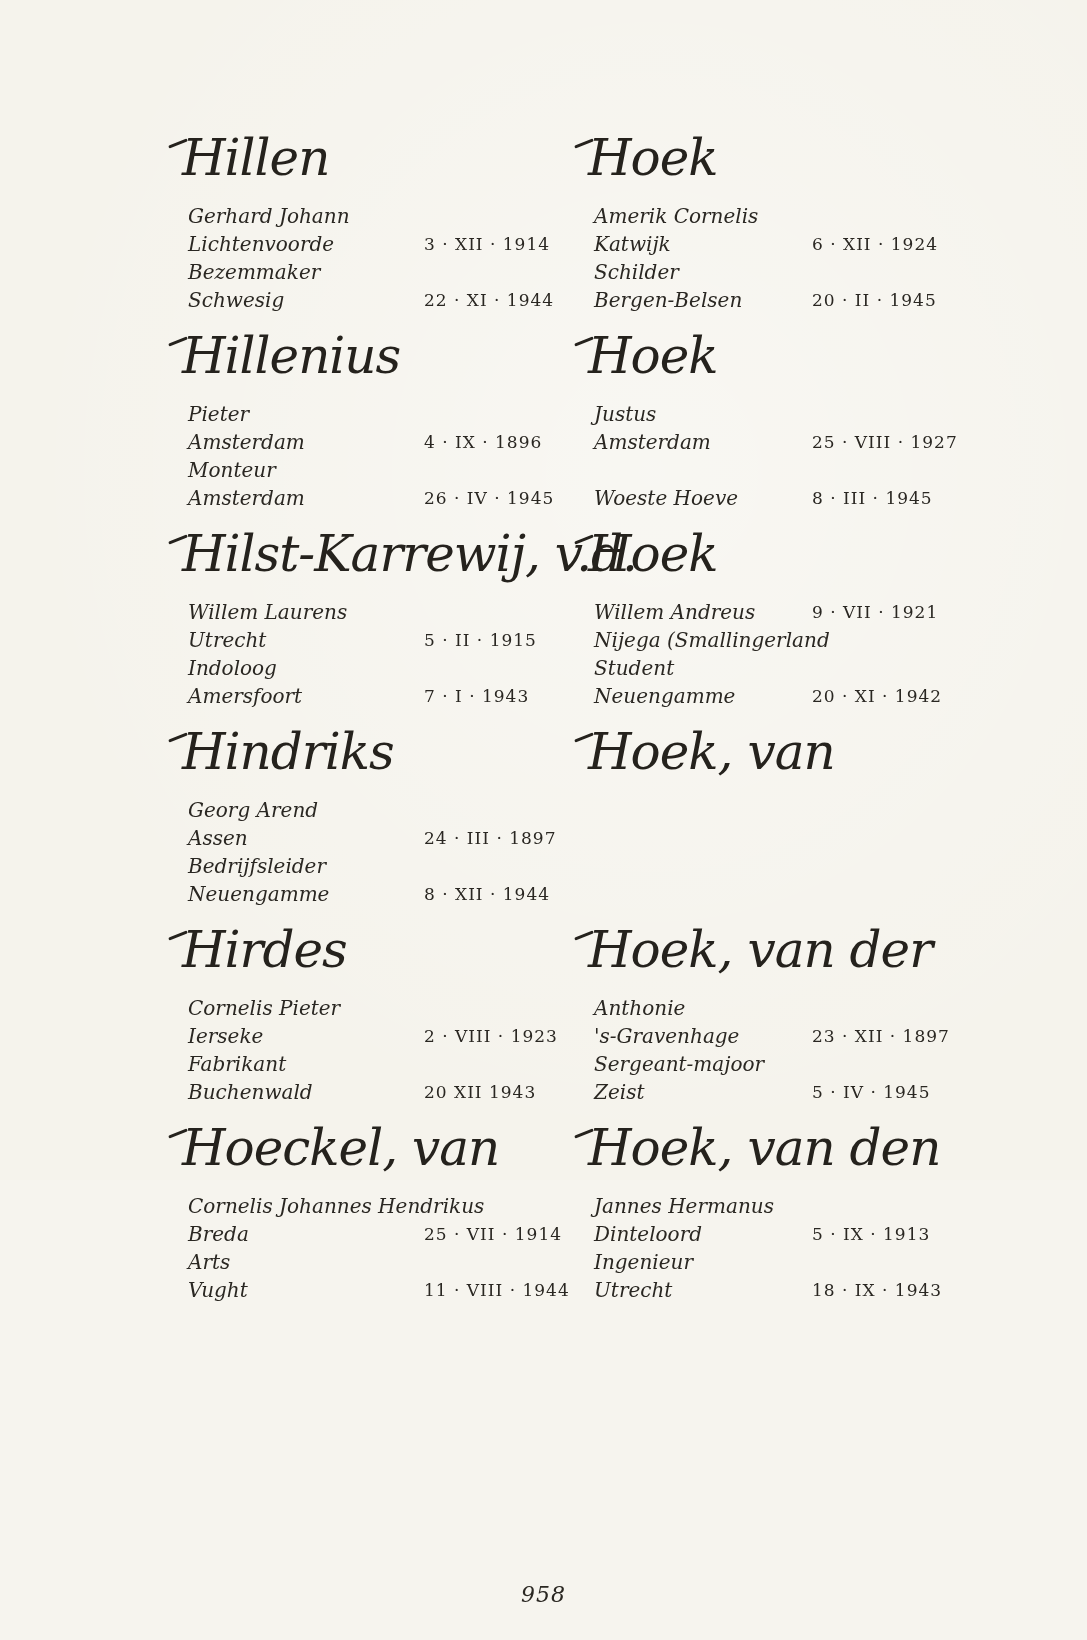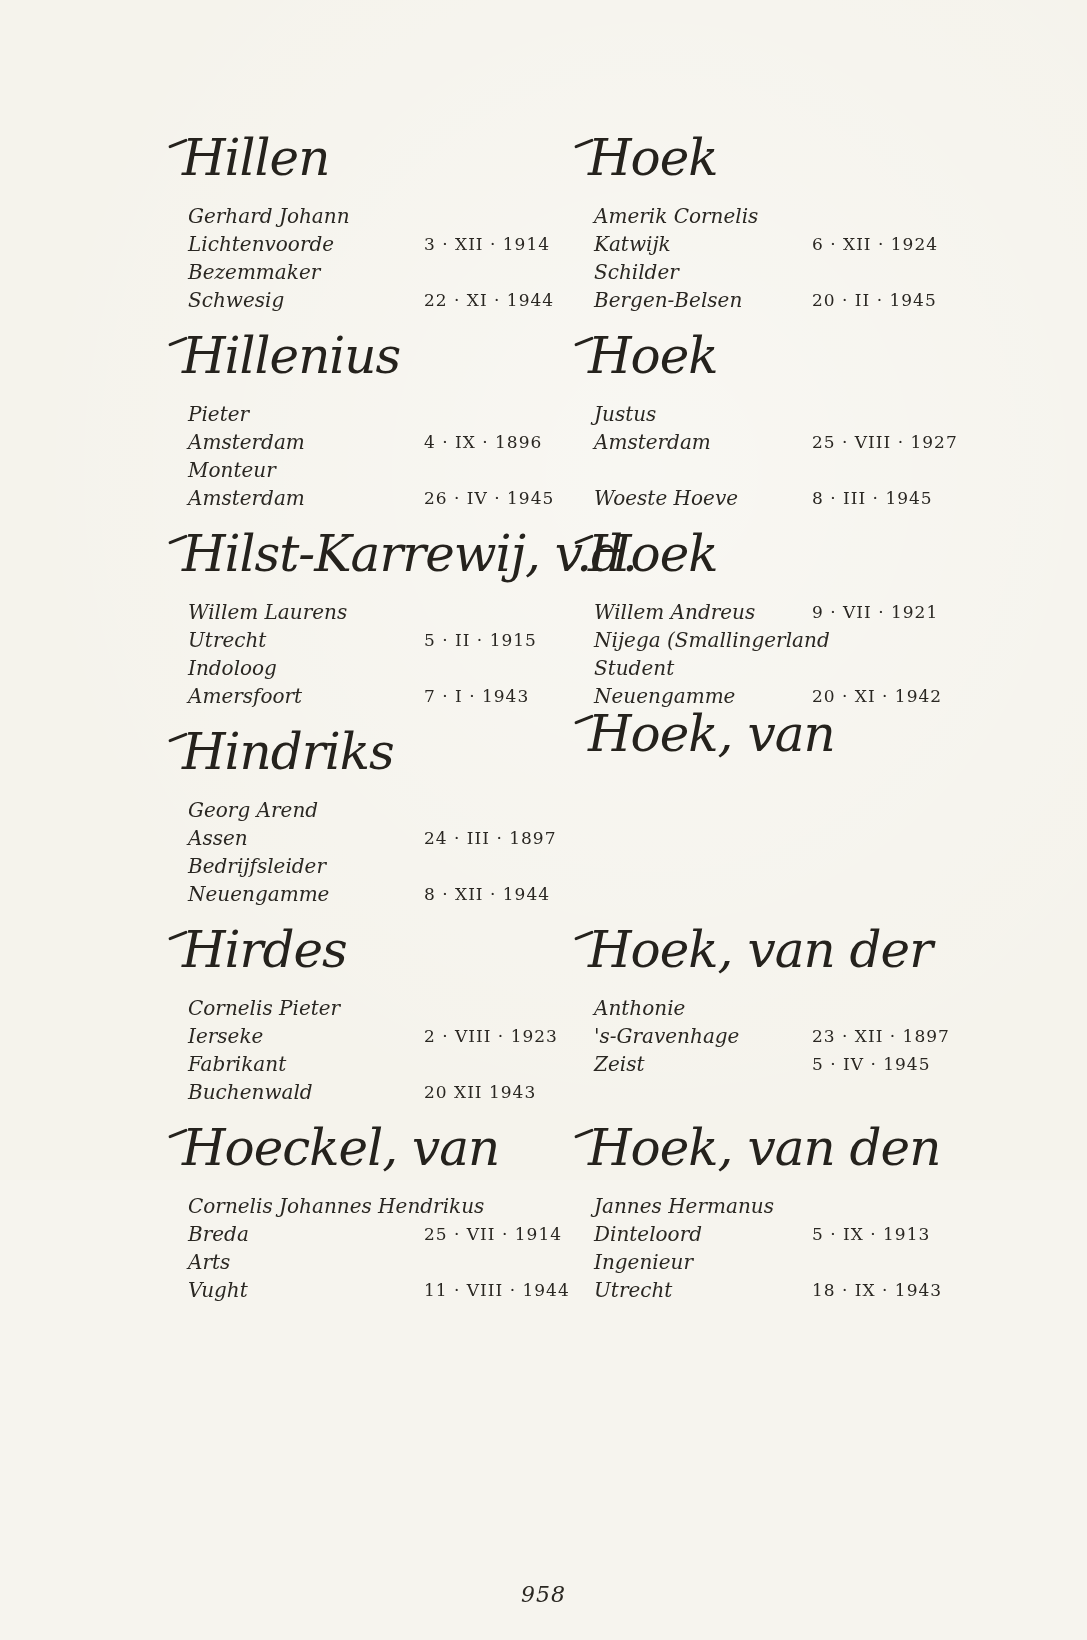--- a/index.html
+++ b/index.html
@@ -284,35 +284,38 @@
         <div class="row">
             <span class="label">Student</span>
           </div>
         <div class="row">
             <span class="label">Neuengamme</span>
             <span class="date">20 · XI · 1942</span>
           </div>
       </div>
     </div>
 
-    <div class="entry" style="top:576px">
+    <div class="entry" style="top:594px">
       <div class="surname">Hoek, van</div>
     </div>
 
     <div class="entry" style="top:792px">
       <div class="surname">Hoek, van der</div>
       <div class="rows">
         <div class="row">
             <span class="label">Anthonie</span>
           </div>
         <div class="row">
             <span class="label">'s-Gravenhage</span>
             <span class="date">23 · XII · 1897</span>
           </div>
         <div class="row">
+            <span class="label">Sergeant-majoor</span>
+          </div>
+        <div class="row">
             <span class="label">Zeist</span>
             <span class="date">5 · IV · 1945</span>
           </div>
       </div>
     </div>
 
     <div class="entry" style="top:990px">
       <div class="surname">Hoek, van den</div>
       <div class="rows">
         <div class="row">

